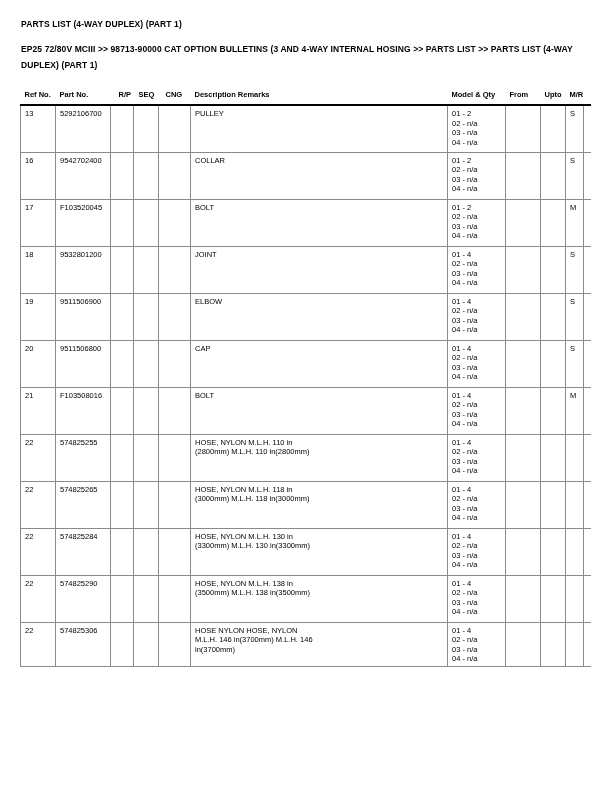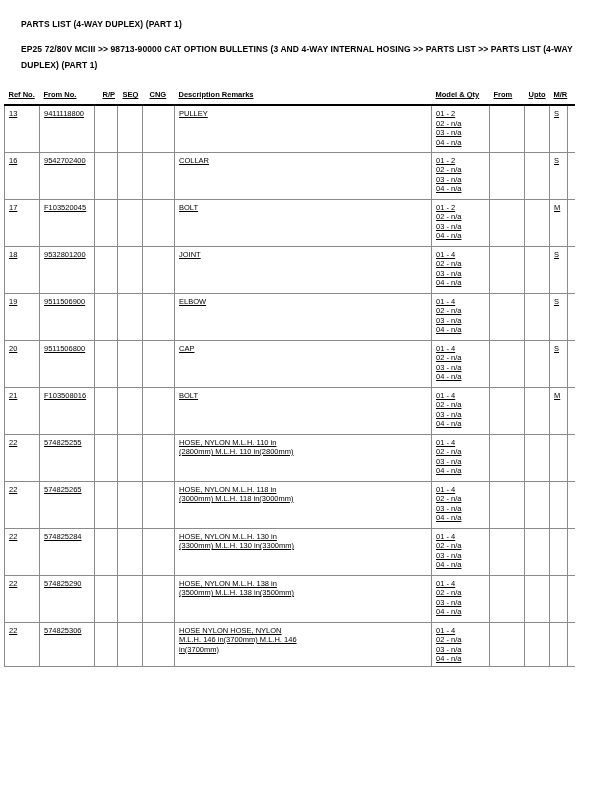--- a/index.html
+++ b/index.html
@@ -16,25 +16,24 @@
     position: absolute; left: 21px; top: 19px;
     font-size: 8.5px; font-weight: bold; letter-spacing: 0.1px;
     white-space: nowrap;
   }
   .breadcrumb {
     position: absolute; left: 21px; top: 41px; width: 575px;
     font-size: 8.5px; font-weight: bold; line-height: 16px; letter-spacing: 0.1px;
   }
 
   table.parts-table {
-    position: absolute; left: 4px; top: 84px;
+    position: absolute; left: 20px; top: 84px;
     width: 570px;
     border-collapse: collapse;
     table-layout: fixed;
-    text-decoration: underline;
   }
   col.c-ref   { width: 35px; }
   col.c-part  { width: 55px; }
   col.c-rp    { width: 23px; }
   col.c-seq   { width: 25px; }
   col.c-cng   { width: 32px; }
   col.c-desc  { width: 257px; }
   col.c-qty   { width: 58px; }
   col.c-from  { width: 35px; }
   col.c-upto  { width: 25px; }
@@ -82,36 +81,36 @@
       <col class="c-desc">
         <col class="c-qty">
         <col class="c-from">
         <col class="c-upto">
         <col class="c-mr">
         <col class="c-sliver">
     </colgroup>
     <thead>
       <tr>
         <th>Ref No.</th>
-        <th>From No.</th>
+        <th>Part No.</th>
         <th class="h-rp">R/P</th>
         <th class="h-seq">SEQ</th>
         <th class="h-cng">CNG</th>
         <th>Description Remarks</th>
         <th>Model &amp; Qty</th>
         <th>From</th>
         <th>Upto</th>
         <th>M/R</th>
         <th></th>
       </tr>
     </thead>
     <tbody>
         <tr class="data-row">
     <td>13</td>
-    <td>9411118800</td>
+    <td>5292106700</td>
     <td></td>
     <td></td>
     <td></td>
     <td>
             <div>PULLEY</div>
           </td>
     <td>
             <div>01 - 2</div>
             <div>02 - n/a</div>
             <div>03 - n/a</div>

